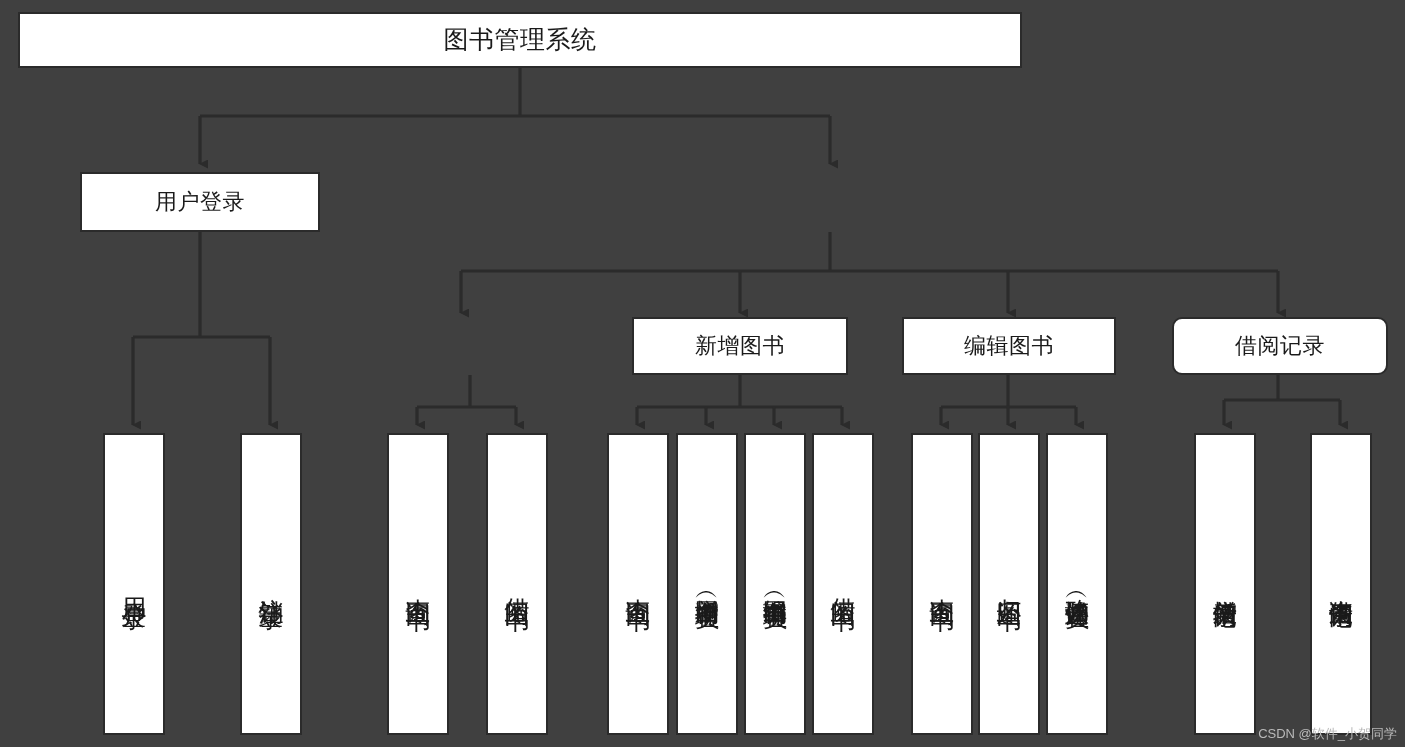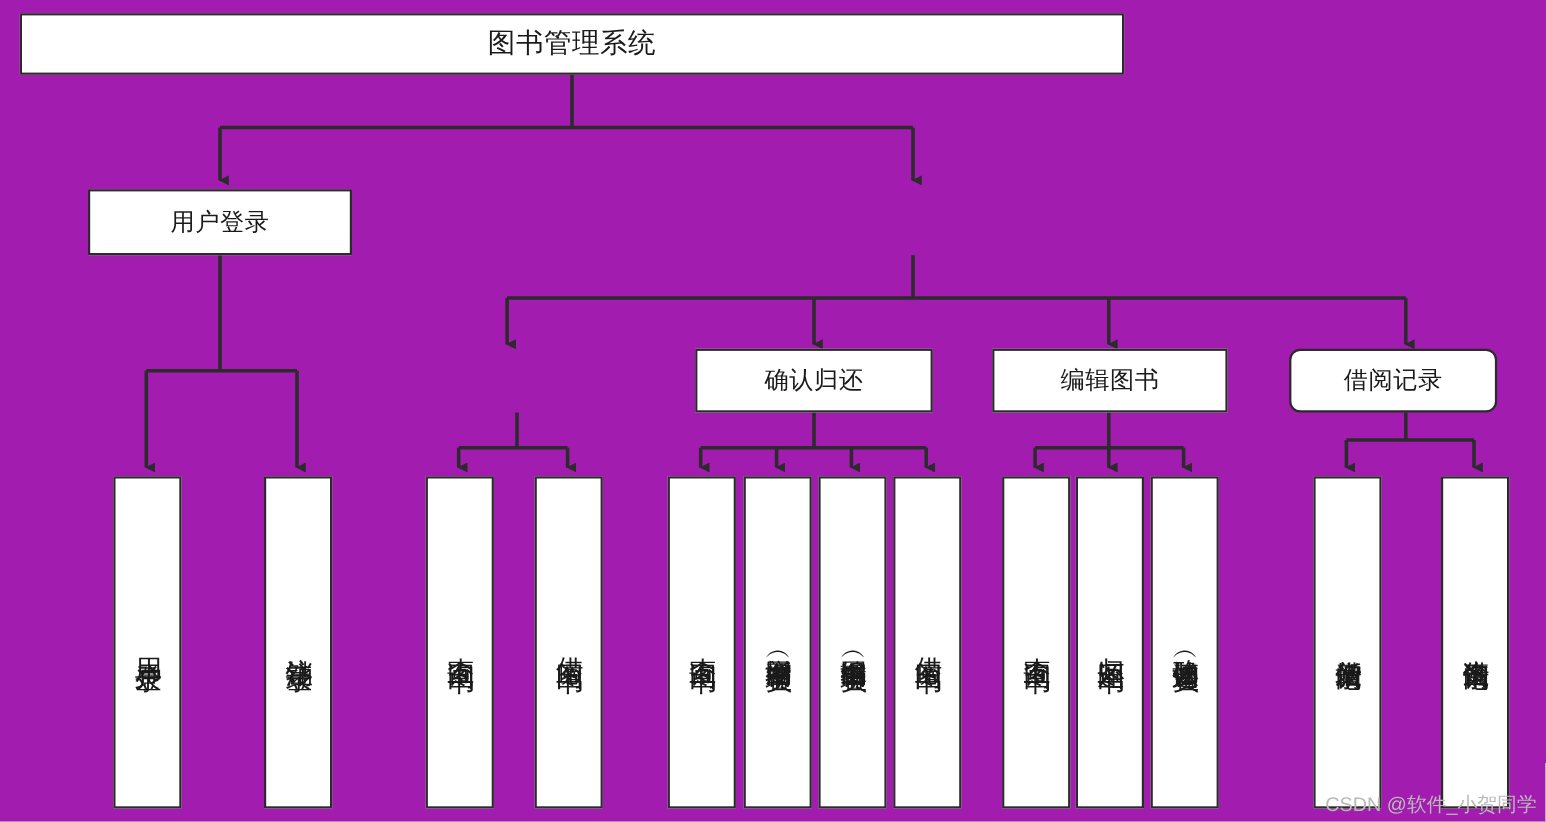--- a/index.html
+++ b/index.html
@@ -5,21 +5,21 @@
 <style>
   html, body {
     margin: 0;
     padding: 0;
     background: #ffffff;
   }
   #diagram-root {
     position: relative;
     width: 1405px;
     height: 747px;
-    background: #a21caf;
+    background: #404040;
     font-family: "Liberation Sans", "DejaVu Sans", sans-serif;
     overflow: hidden;
   }
   #edge-layer {
     position: absolute;
     left: 0;
     top: 0;
     width: 1405px;
     height: 747px;
     pointer-events: none;
@@ -66,21 +66,21 @@
     max-height: 100%;
   }
   .node.leaf.tight .node-label {
     font-size: 24px;
     letter-spacing: 1px;
   }
   #watermark {
     position: absolute;
     right: 8px;
     bottom: 4px;
-    font-size: 18px;
+    font-size: 13px;
     color: #b9b9b9;
     font-family: "Liberation Sans", "DejaVu Sans", sans-serif;
     white-space: nowrap;
     user-select: none;
     text-align: center;
   }
 </style>
 </head>
 <body>
 
@@ -140,28 +140,28 @@
     <span class="node-label">图书管理系统</span>
   </div>
 
   <div class="node level1" style="left:80px; top:172px; width:240px; height:60px;">
     <span class="node-label">用户登录</span>
   </div>
 
 
 
   <div class="node level2" style="left:632px; top:317px; width:216px; height:58px;">
-    <span class="node-label">确认归还</span>
+    <span class="node-label">新增图书</span>
   </div>
 
   <div class="node level2" style="left:902px; top:317px; width:214px; height:58px;">
     <span class="node-label">编辑图书</span>
   </div>
 
-  <div class="node level2" style="left:1172px; top:317px; width:189px; height:58px;border-radius:10px;">
+  <div class="node level2" style="left:1172px; top:317px; width:216px; height:58px;border-radius:10px;">
     <span class="node-label">借阅记录</span>
   </div>
 
   <div class="node leaf" style="left:103px; top:433px; width:62px; height:302px;">
     <span class="node-label">用户登录</span>
   </div>
 
   <div class="node leaf" style="left:240px; top:433px; width:62px; height:302px;">
     <span class="node-label">注销登录</span>
   </div>

